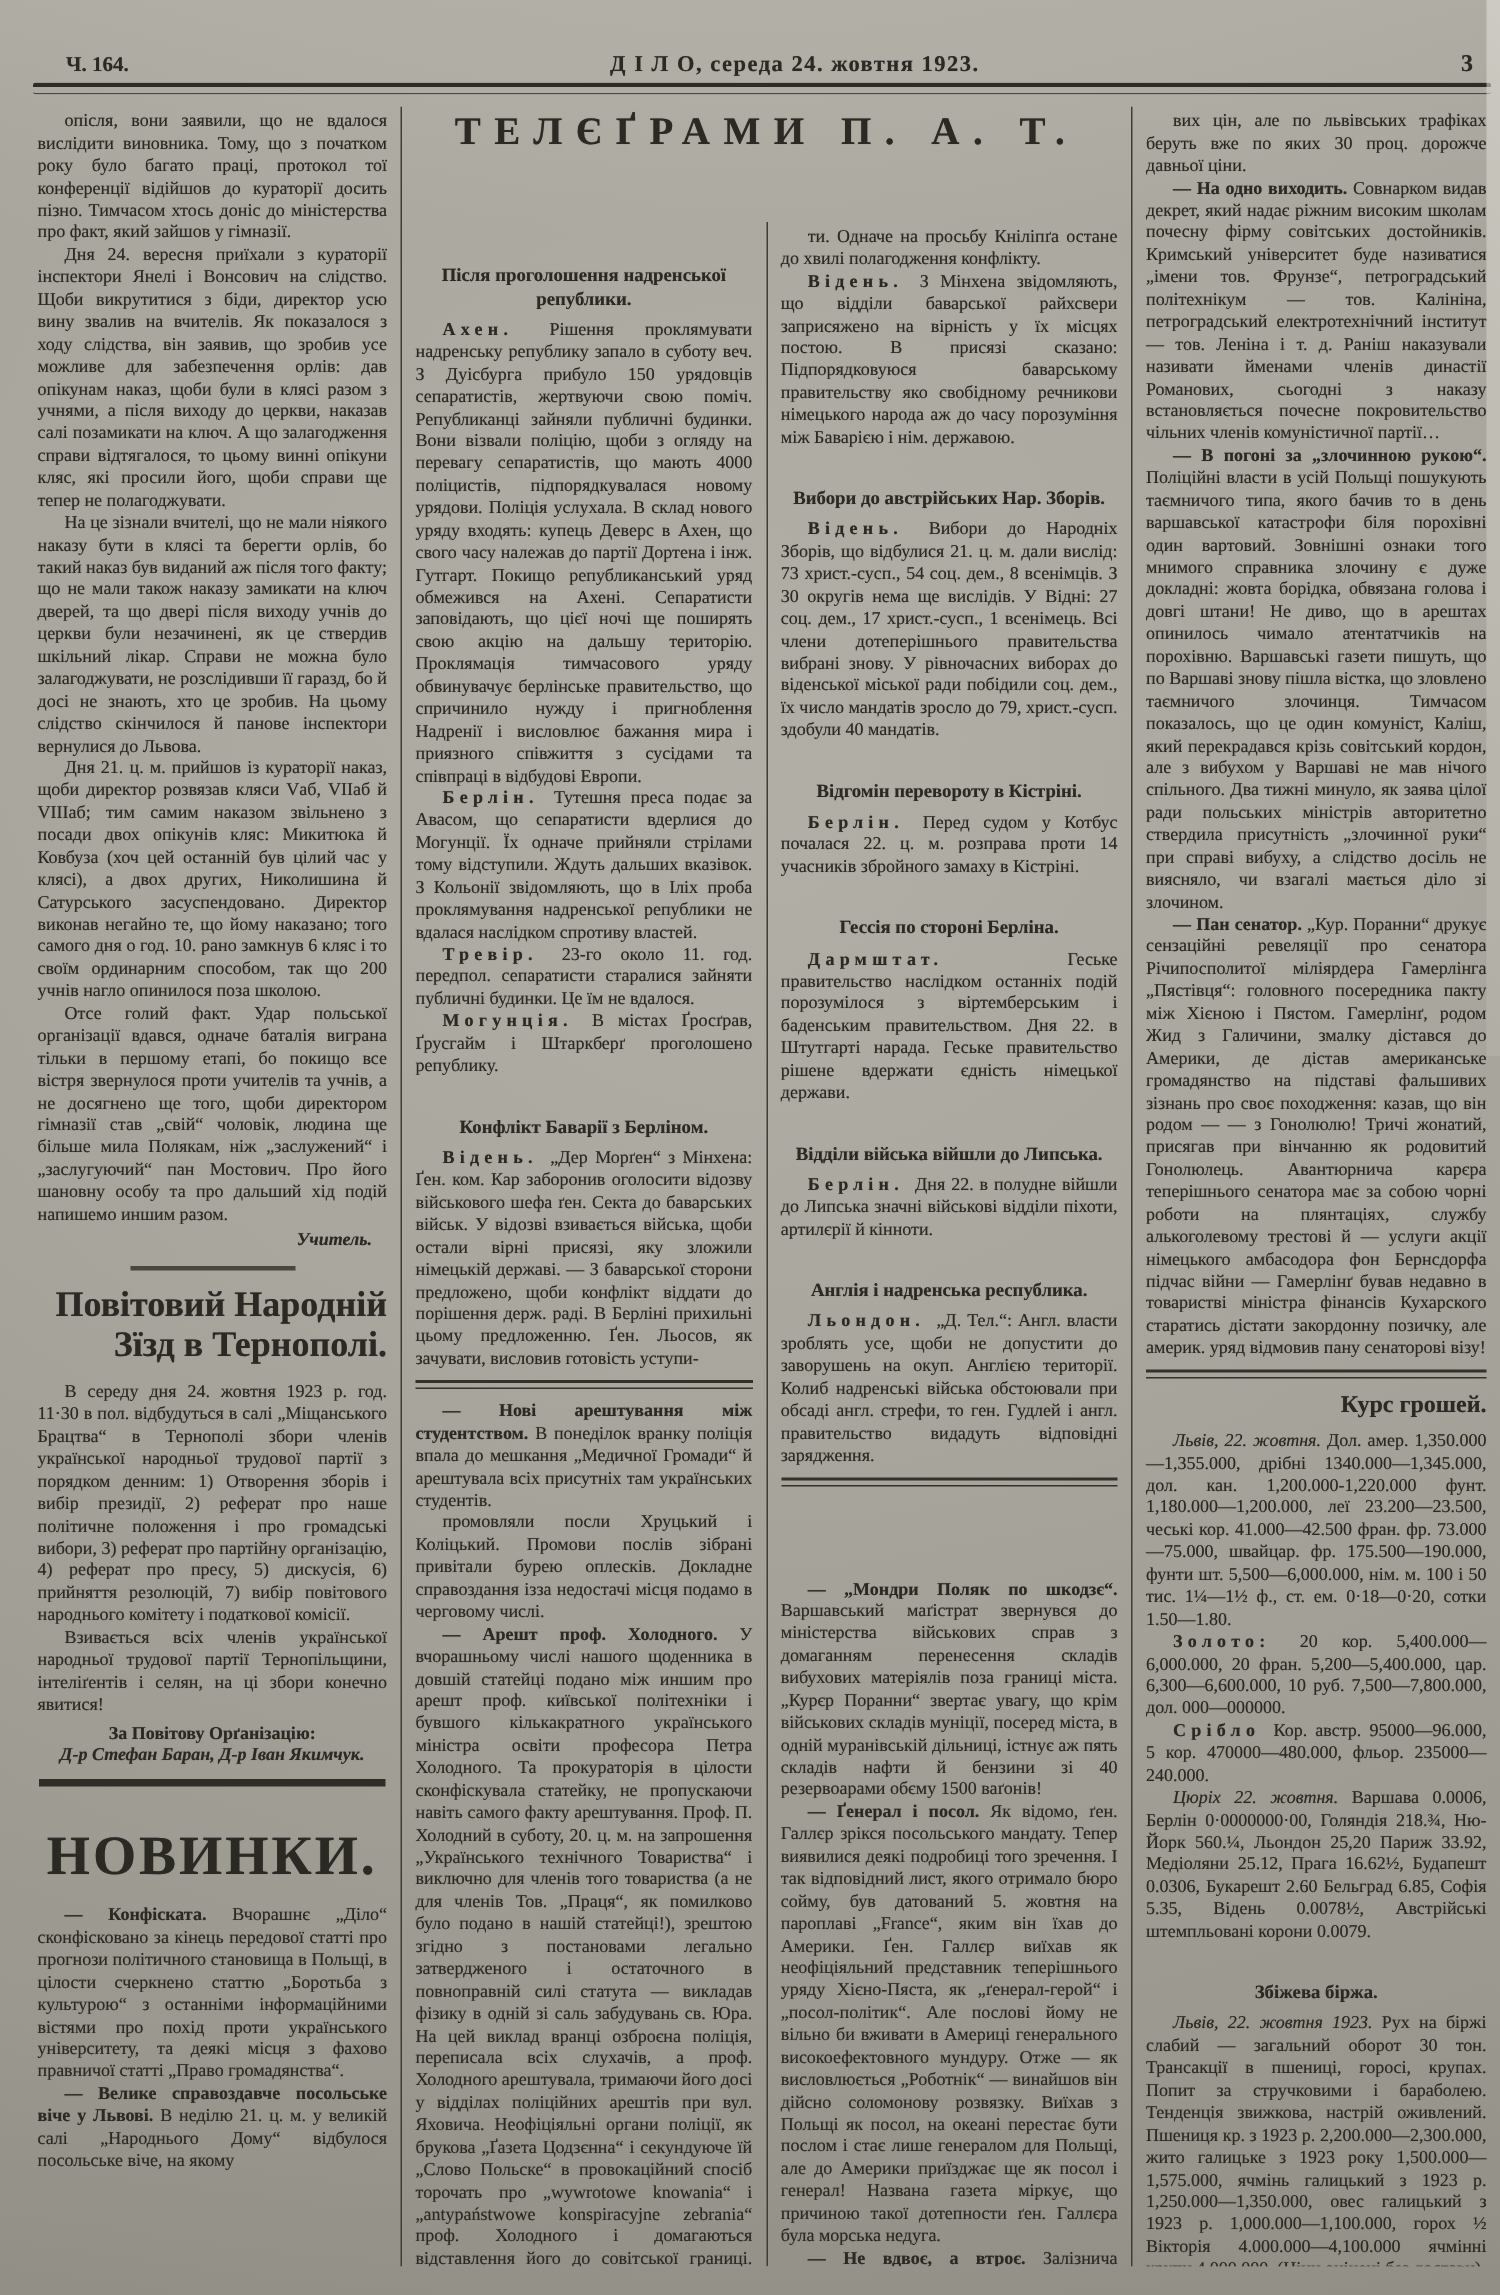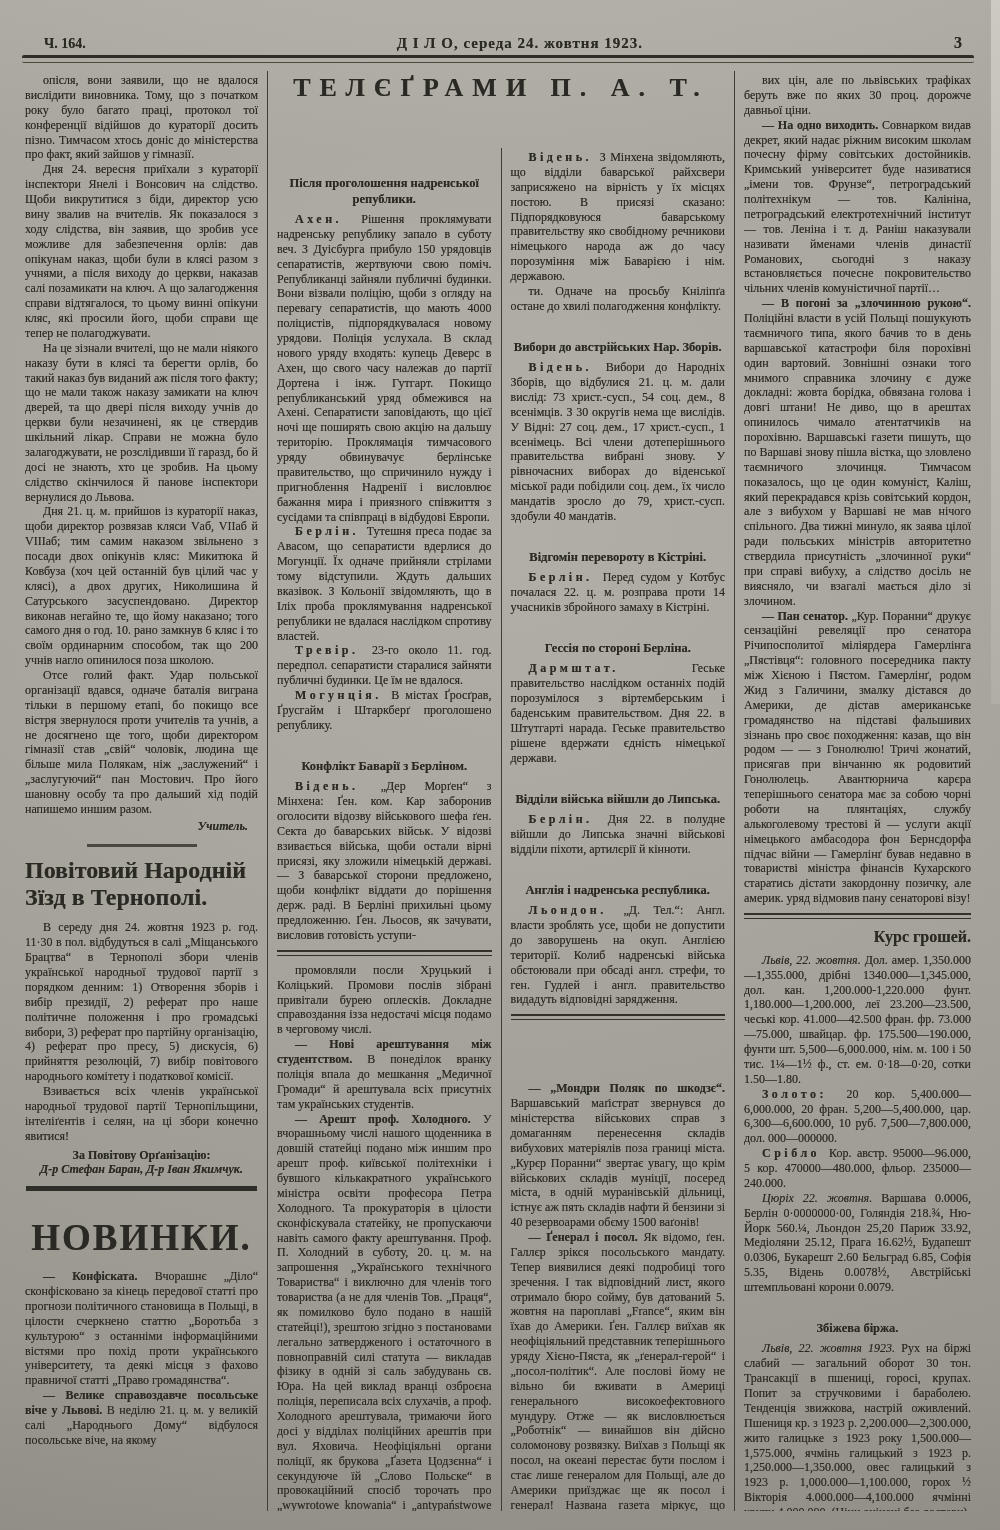--- a/index.html
+++ b/index.html
@@ -3,21 +3,21 @@
 <meta charset="utf-8">
 <title>ДІЛО — ч. 164, стор. 3</title>
 <style>
   html,body{margin:0;padding:0;background:#77746c;}
   .page{
     position:relative;
     width:1000px;height:1530px;
     margin:0 auto;
     box-sizing:border-box;
     overflow:hidden;
-    padding:34px 20px 0 16px;
+    padding:34px 0 0 16px;
     background:
       radial-gradient(130% 90% at 50% 35%, rgba(255,255,255,.10), rgba(0,0,0,.08)),
       linear-gradient(180deg,#b3b0a7 0%,#aaa79e 10%,#a7a49b 55%,#a09d94 88%,#99968d 100%);
     font-family:"Liberation Serif","DejaVu Serif",serif;
     color:#2b2923;
     text-shadow:0 0 .5px rgba(43,41,35,.55);
   }
   .page::after{content:"";position:absolute;top:0;right:0;width:9px;height:46%;
     background:linear-gradient(180deg,#e4e2da,#b8b5ac);opacity:.55;}
   
@@ -35,21 +35,21 @@
   .middle{flex:1;display:flex;flex-direction:column;gap:39px;}
   .tele-head{text-align:center;font-weight:bold;font-size:26px;letter-spacing:9px;
     padding:2px 0 6px 0;}
   .middle-cols{display:flex;flex:1;overflow:hidden;}
   .middle-cols .col{flex:1;}
   .colA{border-right:1px solid #403d36;}
   .col4{width:246px;border-left:1px solid #403d36;}
   
   p.p{margin:0;text-indent:1.5em;}
   .h1{text-align:center;font-weight:bold;font-size:37px;letter-spacing:2px;margin:24px 0 8px;}
-  .h2{text-align:left;font-weight:bold;font-size:24px;line-height:1.12;margin:10px 0 10px;}
+  .h2{text-align:right;font-weight:bold;font-size:24px;line-height:1.12;margin:10px 0 10px;}
   .h3{text-align:right;font-weight:bold;font-size:16px;margin:8px 0 6px;}
   .sub{text-align:center;font-weight:bold;font-size:12.5px;margin:26px 0 5px;}
   .sig{text-align:right;font-weight:bold;font-style:italic;margin:2px 10px 2px 0;}
   .center{text-align:center;font-weight:bold;margin-top:4px;}
   .centerit{text-align:center;font-weight:bold;font-style:italic;margin-bottom:2px;}
   .rule{height:3px;border-top:2px solid #34312b;border-bottom:1px solid #34312b;margin:7px 0;}
   .flourish{width:110px;border-top:3px solid #4a473f;margin:10px auto 6px;}
   .bar{height:5px;background:#2f2d28;margin:9px 1px 7px;}
   .gap{height:54px;}
   .lead{white-space:pre-wrap;}
@@ -93,27 +93,27 @@
       <div class="middle-cols">
         <div class="col colA">
             <div class="sub">Після проголошення надренської републики.</div>
             <p class="p"><span class="lead spaced">Ахен.</span><span class="ptext">Рішення проклямувати надренську републику запало в суботу веч. З Дуісбурга прибуло 150 урядовців сепаратистів, жертвуючи свою поміч. Републиканці зайняли публичні будинки. Вони візвали поліцію, щоби з огляду на перевагу сепаратистів, що мають 4000 поліцистів, підпорядкувалася новому урядови. Поліція услухала. В склад нового уряду входять: купець Деверс в Ахен, що свого часу належав до партії Дортена і інж. Гутгарт. Покищо републиканський уряд обмежився на Ахені. Сепаратисти заповідають, що цієї ночі ще поширять свою акцію на дальшу територію. Проклямація тимчасового уряду обвинувачує берлінське правительство, що спричинило нужду і пригноблення Надренії і висловлює бажання мира і приязного співжиття з сусідами та співпраці в відбудові Европи.</span></p>
             <p class="p"><span class="lead spaced">Берлін.</span><span class="ptext">Тутешня преса подає за Авасом, що сепаратисти вдерлися до Могунції. Їх одначе прийняли стрілами тому відступили. Ждуть дальших вказівок. З Кольонії звідомляють, що в Іліх проба проклямування надренської републики не вдалася наслідком спротиву властей.</span></p>
             <p class="p"><span class="lead spaced">Тревір.</span><span class="ptext">23-го около 11. год. передпол. сепаратисти старалися зайняти публичні будинки. Це їм не вдалося.</span></p>
             <p class="p"><span class="lead spaced">Могунція.</span><span class="ptext">В містах Ґросґрав, Ґрусгайм і Штаркберґ проголошено републику.</span></p>
             <div class="sub">Конфлікт Баварії з Берліном.</div>
             <p class="p"><span class="lead spaced">Відень.</span><span class="ptext">„Дер Морґен“ з Мінхена: Ґен. ком. Кар заборонив оголосити відозву військового шефа ґен. Секта до баварських військ. У відозві взивається війська, щоби остали вірні присязі, яку зложили німецькій державі. — З баварської сторони предложено, щоби конфлікт віддати до порішення держ. раді. В Берліні прихильні цьому предложенню. Ґен. Льосов, як зачувати, висловив готовість уступи-</span></p>
             <div class="rule"></div>
+            <p class="p"><span class="lead bold">— Нові арештування між студентством.</span><span class="ptext">В понеділок вранку поліція впала до мешкання „Медичної Громади“ й арештувала всіх присутніх там українських студентів.</span></p>
             <p class="p">промовляли посли Хруцький і Коліцький. Промови послів зібрані привітали бурею оплесків. Докладне справоздання ізза недостачі місця подамо в черговому числі.</p>
-            <p class="p"><span class="lead bold">— Нові арештування між студентством.</span><span class="ptext">В понеділок вранку поліція впала до мешкання „Медичної Громади“ й арештувала всіх присутніх там українських студентів.</span></p>
             <p class="p"><span class="lead bold">— Арешт проф. Холодного.</span><span class="ptext">У вчорашньому числі нашого щоденника в довшій статейці подано між иншим про арешт проф. київської політехніки і бувшого кількакратного українського міністра освіти професора Петра Холодного. Та прокураторія в цілости сконфіскувала статейку, не пропускаючи навіть самого факту арештування. Проф. П. Холодний в суботу, 20. ц. м. на запрошення „Українського технічного Товариства“ і виключно для членів того товариства (а не для членів Тов. „Праця“, як помилково було подано в нашій статейці!), зрештою згідно з постановами легально затвердженого і остаточного в повноправній силі статута — викладав фізику в одній зі саль забудувань св. Юра. На цей виклад вранці озброєна поліція, переписала всіх слухачів, а проф. Холодного арештувала, тримаючи його досі у відділах поліційних арештів при вул. Яховича. Неофіціяльні органи поліції, як брукова „Ґазета Цодзєнна“ і секундуюче їй „Слово Польске“ в провокаційний спосіб торочать про „wywrotowe knowania“ і „antypaństwowe konspiracyjne zebrania“ проф. Холодного і домагаються відставлення його до совітської границі. Перший раз доводиться, що виклади фізики по українськи для членів легального товариства вважаються „wywrotowym knowaniam-и“</span></p>
           </div>
         <div class="col colB">
+            <p class="p">ти. Одначе на просьбу Кніліпґа остане до хвилі полагодження конфлікту.</p>
             <p class="p"><span class="lead spaced">Відень.</span><span class="ptext">З Мінхена звідомляють, що відділи баварської райхсвери заприсяжено на вірність у їх місцях постою. В присязі сказано: Підпорядковуюся баварському правительству яко свобідному речникови німецького народа аж до часу порозуміння між Баварією і нім. державою.</span></p>
-            <p class="p">ти. Одначе на просьбу Кніліпґа остане до хвилі полагодження конфлікту.</p>
             <div class="sub">Вибори до австрійських Нар. Зборів.</div>
             <p class="p"><span class="lead spaced">Відень.</span><span class="ptext">Вибори до Народніх Зборів, що відбулися 21. ц. м. дали вислід: 73 христ.-сусп., 54 соц. дем., 8 всенімців. З 30 округів нема ще вислідів. У Відні: 27 соц. дем., 17 христ.-сусп., 1 всенімець. Всі члени дотеперішнього правительства вибрані знову. У рівночасних виборах до віденської міської ради побідили соц. дем., їх число мандатів зросло до 79, христ.-сусп. здобули 40 мандатів.</span></p>
             <div class="sub">Відгомін перевороту в Кістріні.</div>
             <p class="p"><span class="lead spaced">Берлін.</span><span class="ptext">Перед судом у Котбус почалася 22. ц. м. розправа проти 14 учасників збройного замаху в Кістріні.</span></p>
             <div class="sub">Гессія по стороні Берліна.</div>
             <p class="p"><span class="lead spaced">Дармштат.</span><span class="ptext">Геське правительство наслідком останніх подій порозумілося з віртемберським і баденським правительством. Дня 22. в Штутгарті нарада. Геське правительство рішене вдержати єдність німецької держави.</span></p>
             <div class="sub">Відділи війська війшли до Липська.</div>
             <p class="p"><span class="lead spaced">Берлін.</span><span class="ptext">Дня 22. в полудне війшли до Липська значні військові відділи піхоти, артилєрії й кінноти.</span></p>
             <div class="sub">Англія і надренська республика.</div>
             <p class="p"><span class="lead spaced">Льондон.</span><span class="ptext">„Д. Тел.“: Англ. власти зроблять усе, щоби не допустити до заворушень на окуп. Англією території. Колиб надренські війська обстоювали при обсаді англ. стрефи, то ген. Гудлей і англ. правительство видадуть відповідні зарядження.</span></p>

